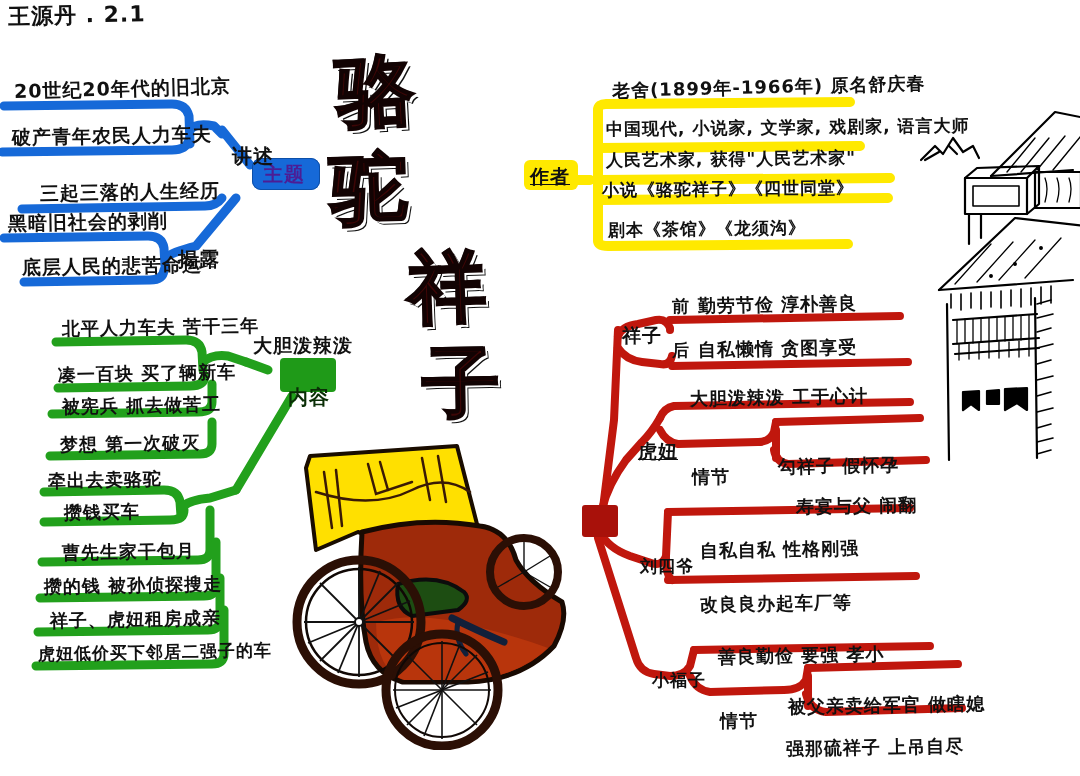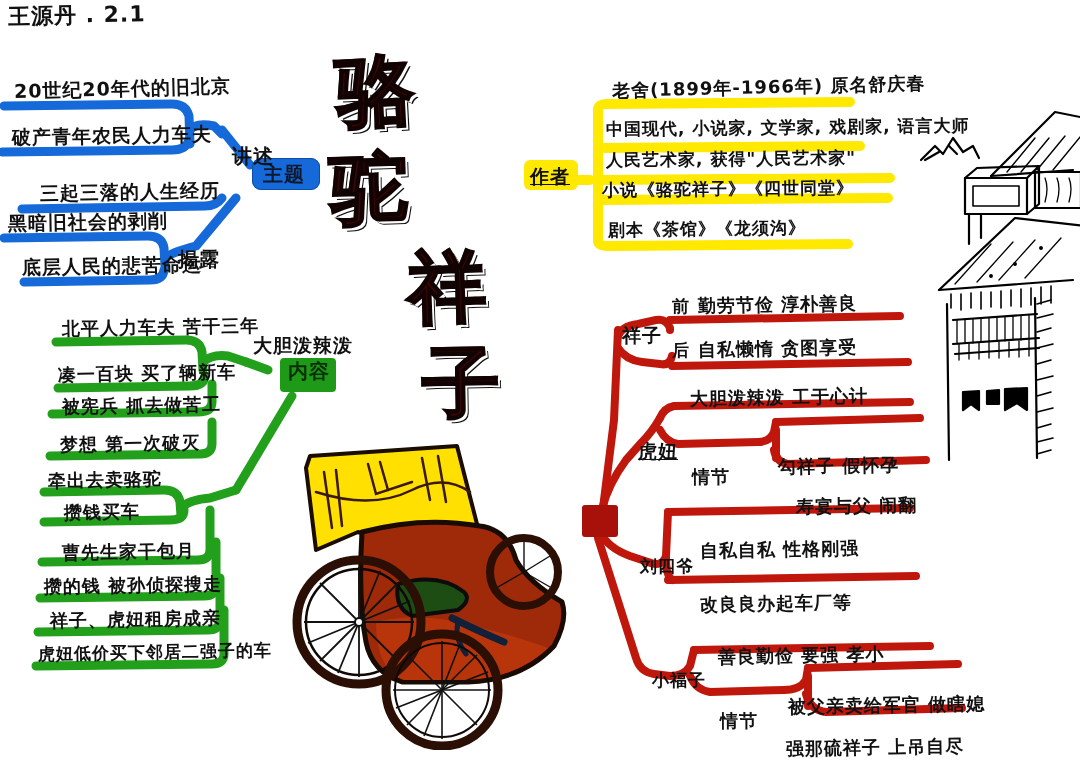--- a/index.html
+++ b/index.html
@@ -99,21 +99,21 @@
 
       <path d="M24,212 L150,210 Q163,210 164,200"></path>
 
       <path d="M165,188 Q172,182 196,176 L236,128"></path>
 
       <path d="M222,60 L250,95"></path>
     </g>
   </svg>
 
   <div class="blue-node" style="left:252px;top:158px;width:68px;height:32px;"></div>
-  <div class="hw t20" style="left:263px;top:164px;color:#0f172a;">主题</div>
+  <div class="hw t20" style="left:263px;top:164px;color:#4c1d95;">主题</div>
 
   <div class="hw t20" style="left:232px;top:146px;">讲述</div>
   <div class="hw t20" style="left:178px;top:228px;margin-top:21px;">揭露</div>
 
   <div class="hw t19" style="left:14px;top:82px;transform:rotate(-1.5deg);">20世纪20年代的旧北京</div>
   <div class="hw t19" style="left:12px;top:128px;transform:rotate(-1deg);">破产青年农民人力车夫</div>
   <div class="hw t19" style="left:40px;top:184px;transform:rotate(-1deg);">三起三落的人生经历</div>
   <div class="hw t19" style="left:8px;top:214px;transform:rotate(-1deg);">黑暗旧社会的剥削</div>
   <div class="hw t19" style="left:22px;top:258px;transform:rotate(-1deg);">底层人民的悲苦命运</div>
 
@@ -135,21 +135,21 @@
       <path d="M44,212 L170,210 Q184,210 184,200"></path>
       <path d="M42,252 L198,250 Q210,250 210,240 L210,200"></path>
       <path d="M40,288 L204,286 Q216,286 216,276 L216,232"></path>
       <path d="M38,322 L208,320 Q220,320 220,310 L220,268"></path>
       <path d="M36,356 L212,354 Q224,354 224,344 L224,300"></path>
       <path d="M181,198 Q188,190 210,188 L236,180"></path>
     </g>
   </svg>
 
   <div class="green-node" style="left:280px;top:358px;width:56px;height:34px;"></div>
-  <div class="hw t20" style="left:288px;top:361px;color:#0a2e06;">内容</div>
+  <div class="hw t20" style="left:288px;top:387px;color:#0a2e06;">内容</div>
 
   <div class="hw t19" style="left:253px;top:336px;">大胆泼辣泼</div>
 
   <div class="hw t18" style="left:62px;top:320px;transform:rotate(-1deg);">北平人力车夫 苦干三年</div>
   <div class="hw t18" style="left:58px;top:366px;transform:rotate(-1deg);">凑一百块 买了辆新车</div>
   <div class="hw t18" style="left:62px;top:398px;transform:rotate(-1deg);">被宪兵 抓去做苦工</div>
   <div class="hw t18" style="left:60px;top:436px;transform:rotate(-1deg);">梦想 第一次破灭</div>
 
   <div class="hw t18" style="left:48px;top:472px;transform:rotate(-1deg);">牵出去卖骆驼</div>
   <div class="hw t18" style="left:64px;top:504px;transform:rotate(-1deg);">攒钱买车</div>

